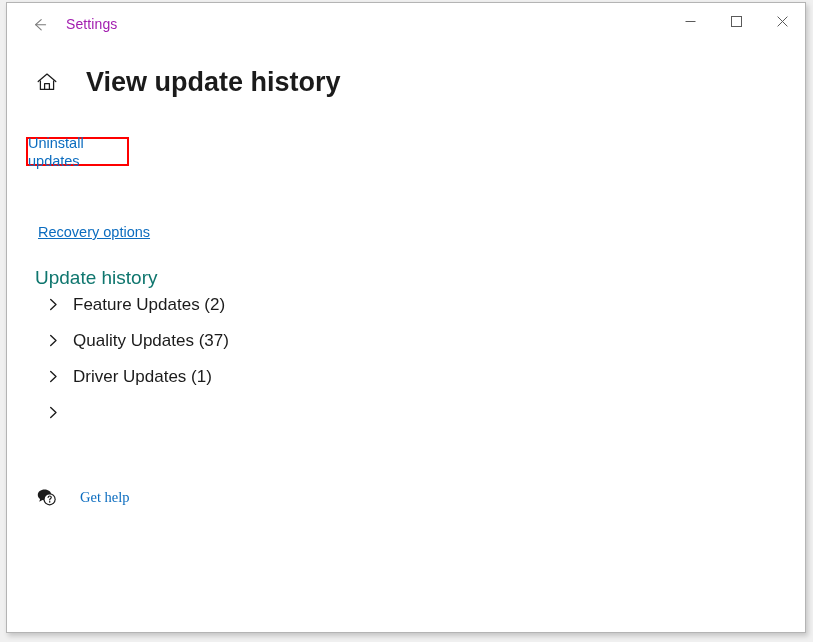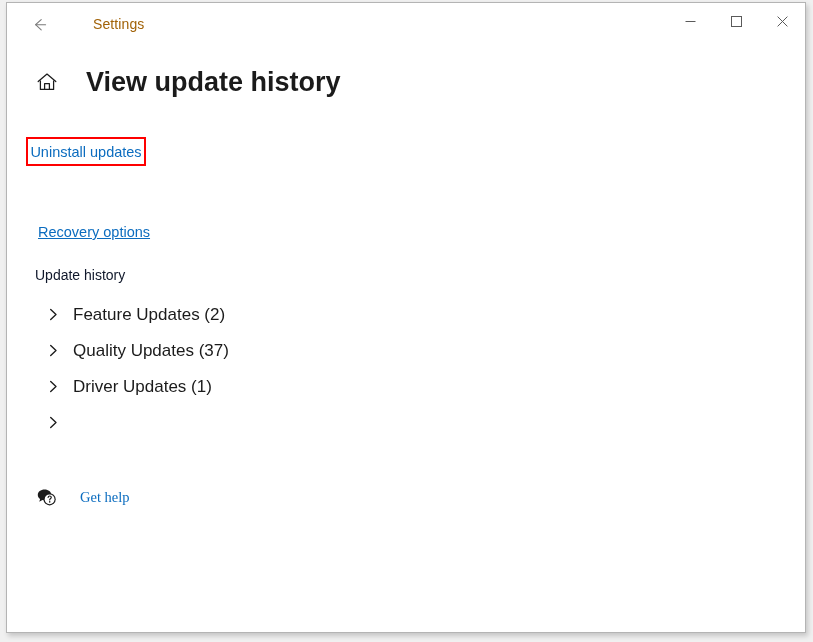--- a/index.html
+++ b/index.html
@@ -41,22 +41,22 @@
     height: 32px;
     margin-left: 10px;
     display: flex;
     align-items: center;
     justify-content: center;
     cursor: pointer;
   }
   #back-button svg { display: block; }
   #window-title {
     font-size: 14px;
-    color: #a16207;
-    margin-left: 32px;
+    color: #a21caf;
+    margin-left: 5px;
     letter-spacing: 0.1px;
     user-select: none;
   }
   #caption-buttons {
     position: absolute;
     right: 0;
     top: 0;
     display: flex;
     height: 38px;
   }
@@ -110,58 +110,58 @@
     text-decoration: none;
     cursor: pointer;
     display: inline-block;
     line-height: 18px;
   }
 
   #uninstall-updates-wrap {
     position: absolute;
     left: 19px;
     top: 75px;
-    width: 120px;
+    width: 103px;
     height: 29px;
     border: 2px solid #fe0000;
     box-sizing: border-box;
     display: flex;
     align-items: center;
     justify-content: center;
   }
 
   #recovery-options-link {
     position: absolute;
     left: 31px;
     top: 161px;
     text-decoration: underline;
   }
 
   
   #update-history-heading {
     position: absolute;
     left: 28px;
     top: 206px;
-    font-size: 14px;
-    color: #0f172a;
+    font-size: 19px;
+    color: #0f766e;
     font-weight: 400;
     line-height: 1;
     white-space: nowrap;
   }
 
   
   #update-categories {
     position: absolute;
     left: 38px;
     top: 234px;
     width: 400px;
   }
   .category-row {
     display: flex;
-    align-items: center;
+    align-items: flex-start;
     height: 36px;
     cursor: pointer;
     user-select: none;
   }
   .chevron-icon {
     width: 17px;
     height: 17px;
     display: flex;
     align-items: center;
     justify-content: center;

